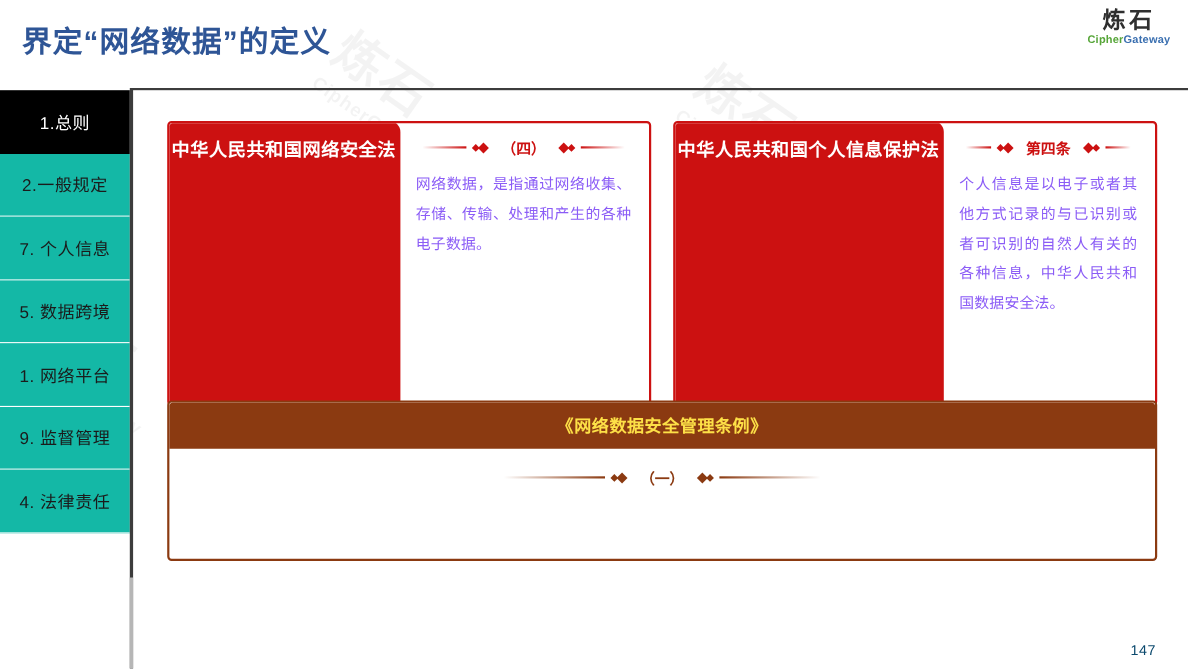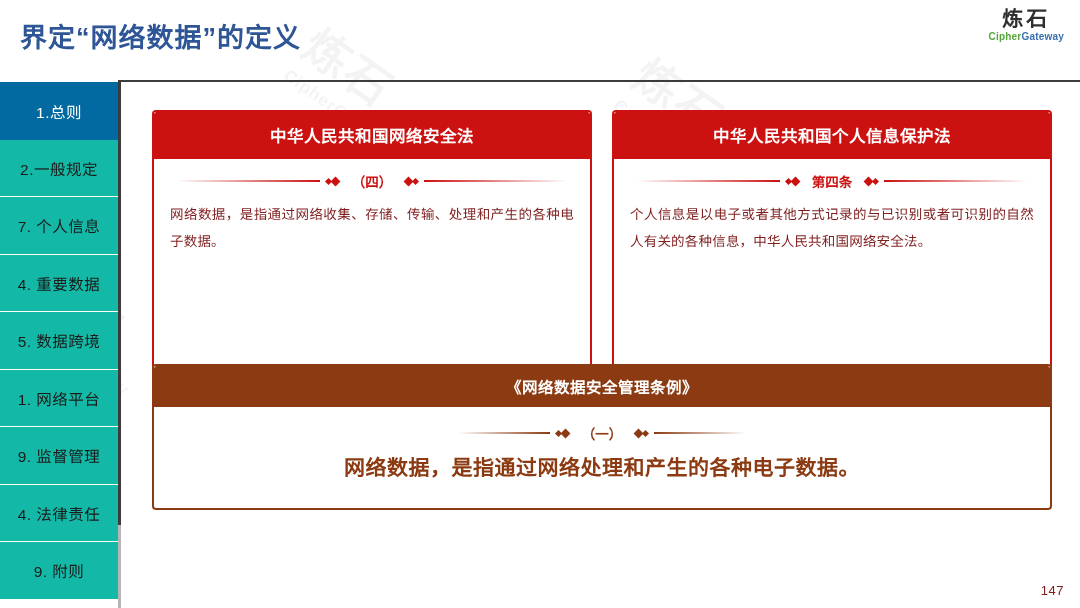--- a/index.html
+++ b/index.html
@@ -79,21 +79,21 @@
     align-items: center;
     justify-content: center;
     background: #14b8a6;
     border-bottom: 1px solid #ffffff;
     font-size: 15.5px;
     color: #1b1b1b;
     letter-spacing: .5px;
     white-space: nowrap;
   }
   .side-item.active {
-    background: #0369a1;
+    background: #000000;
     color: #ffffff;
     border-bottom: none;
   }
   #sidebar-rail {
     position: absolute;
     left: 118px; top: 80px;
     width: 3px; height: 528px;
     background: #3c3c3c;
   }
   #sidebar-rail-low {
@@ -111,21 +111,21 @@
     display: flex;
     gap: 20px;
   }
   .law-card {
     flex: 1 1 0;
     height: 259px;
     border: 2px solid #cc1111;
     border-radius: 4px;
     background: #ffffff;
     display: flex;
-    flex-direction: column;
+    flex-direction: row;
     overflow: hidden;
     position: relative;
   }
   .law-card .card-head {
     background: #cc1111;
     color: #ffffff;
     font-size: 16.5px;
     font-weight: 700;
     letter-spacing: .5px;
     text-align: center;
@@ -168,38 +168,38 @@
   }
   
   .divider.brown .rule.left  { background: linear-gradient(90deg, rgba(139,58,17,0) 0%, #8b3a11 100%); }
   .divider.brown .rule.right { background: linear-gradient(270deg, rgba(139,58,17,0) 0%, #8b3a11 100%); }
   .divider.brown .dia { background: #8b3a11; }
   .divider.brown .dlabel { color: #8b3a11; }
 
   .card-text {
     font-size: 13.5px;
     line-height: 2.0;
-    color: #7f1d1d;
+    color: #8b5cf6;
     text-align: justify;
     letter-spacing: .2px;
   }
 
   
   #reg-box {
     position: absolute;
     left: 152px; top: 364px;
     width: 900px; height: 146px;
     border: 2px solid #8b3a11;
     border-radius: 4px;
     background: #ffffff;
     overflow: hidden;
   }
   #reg-box .reg-head {
     background: #8b3a11;
-    color: #ffffff;
+    color: #fde047;
     font-size: 15.5px;
     font-weight: 700;
     letter-spacing: .5px;
     text-align: center;
     padding: 11px 4px 10px;
     border-radius: 10px 10px 0 0;
     margin: -2px -2px 16px -2px;
   }
   #reg-box .reg-body { padding: 0 24px; }
   #reg-box .divider { margin: 12px auto 8px; max-width: 300px; }
@@ -207,23 +207,23 @@
     text-align: center;
     font-size: 21px;
     font-weight: 700;
     color: #8b3a11;
     letter-spacing: .5px;
   }
 
   
   #page-number {
     position: absolute;
-    right: 16px; bottom: 10px;
+    right: 29px; bottom: 10px;
     font-size: 13px;
-    color: #7f1d1d;
+    color: #0c4a6e;
     letter-spacing: .5px;
     text-align: right;
   }
 </style>
 </head>
 <body>
 
 <div id="slide">
 
   <div class="wm" style="left:330px; top:10px; transform: rotate(35deg);">
@@ -261,36 +261,30 @@
     <div class="side-item active">
       <span>1.总则</span>
     </div>
     <div class="side-item">
       <span>2.一般规定</span>
     </div>
     <div class="side-item">
       <span>7. 个人信息</span>
     </div>
     <div class="side-item">
-      <span>4. 重要数据</span>
-    </div>
-    <div class="side-item">
       <span>5. 数据跨境</span>
     </div>
     <div class="side-item">
       <span>1. 网络平台</span>
     </div>
     <div class="side-item">
       <span>9. 监督管理</span>
     </div>
     <div class="side-item">
       <span>4. 法律责任</span>
-    </div>
-    <div class="side-item">
-      <span>9. 附则</span>
     </div>
   </div>
   <div id="sidebar-rail"></div>
   <div id="sidebar-rail-low"></div>
 
   <div id="card-row">
 
     <div class="law-card">
       <div class="card-head">中华人民共和国网络安全法</div>
       <div class="card-body">
@@ -321,21 +315,21 @@
             <span class="dia sm"></span>
             <span class="dia"></span>
           </span>
           <span class="dlabel">第四条</span>
           <span class="dias">
             <span class="dia"></span>
             <span class="dia sm"></span>
           </span>
           <span class="rule right"></span>
         </div>
-        <div class="card-text">个人信息是以电子或者其他方式记录的与已识别或者可识别的自然人有关的各种信息，中华人民共和国网络安全法。</div>
+        <div class="card-text">个人信息是以电子或者其他方式记录的与已识别或者可识别的自然人有关的各种信息，中华人民共和国数据安全法。</div>
       </div>
     </div>
 
   </div>
 
   <div id="reg-box">
     <div class="reg-head">《网络数据安全管理条例》</div>
     <div class="reg-body">
       <div class="divider brown">
         <span class="rule left"></span>
@@ -343,19 +337,18 @@
           <span class="dia sm"></span>
           <span class="dia"></span>
         </span>
         <span class="dlabel">（一）</span>
         <span class="dias">
           <span class="dia"></span>
           <span class="dia sm"></span>
         </span>
         <span class="rule right"></span>
       </div>
-      <div id="reg-text">网络数据，是指通过网络处理和产生的各种电子数据。</div>
     </div>
   </div>
 
   <div id="page-number">147</div>
 
 </div>
 
 </body></html>

